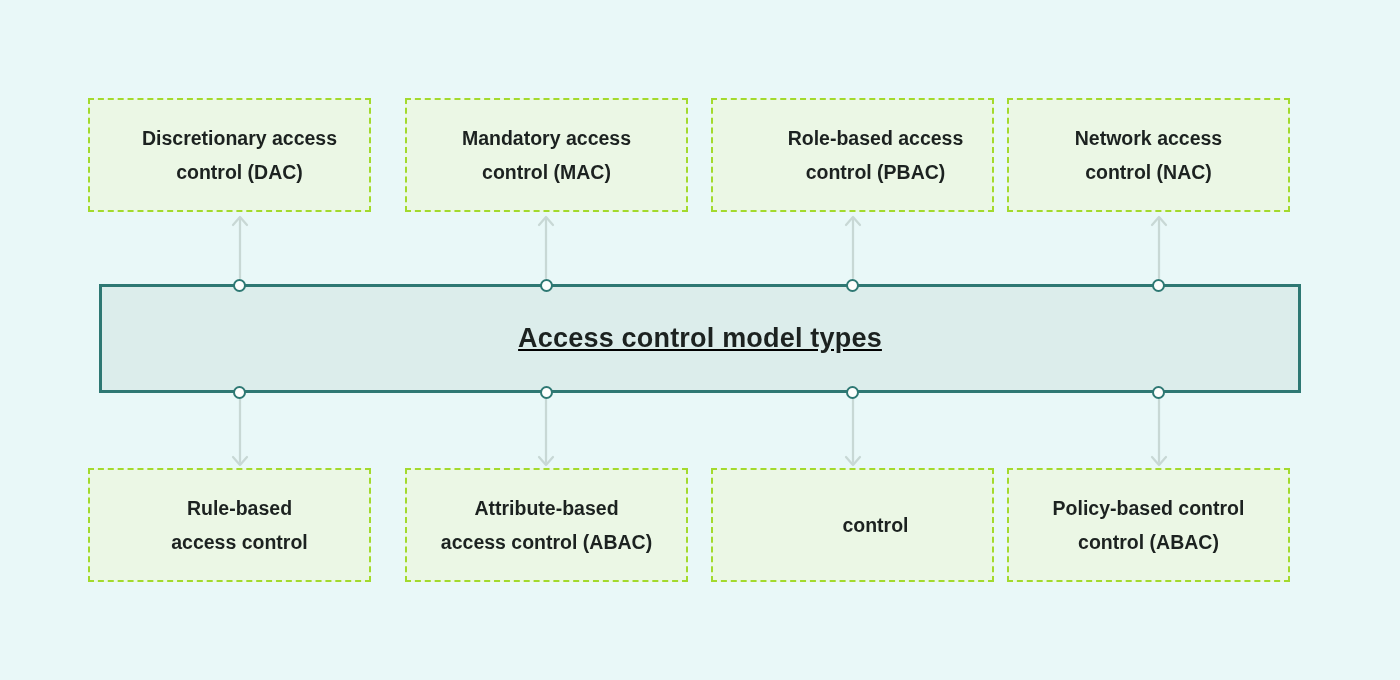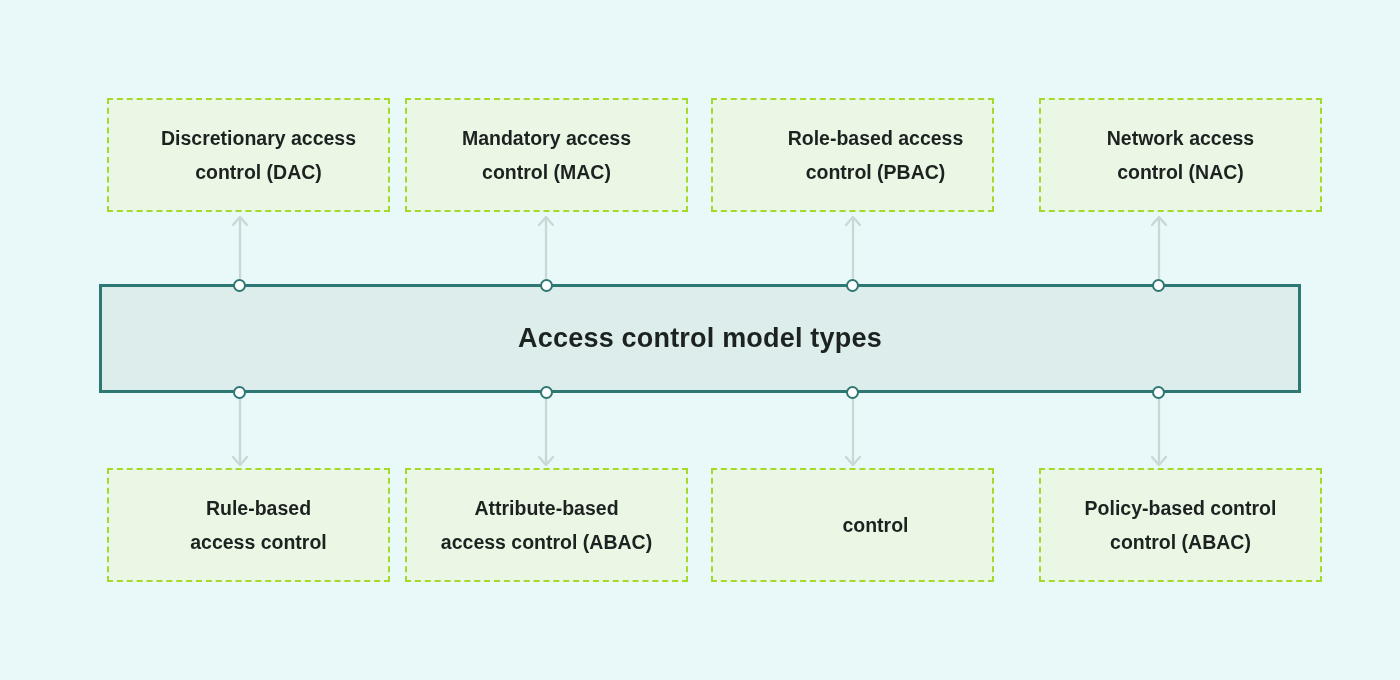--- a/index.html
+++ b/index.html
@@ -35,36 +35,37 @@
     align-items: center;
     justify-content: center;
     text-align: center;
     color: var(--text);
     font-size: 19.5px;
     font-weight: 600;
     line-height: 34px;
   }
   .row-top .model-box { top: 98px; }
   .row-bottom .model-box { top: 468px; }
-  .col1 { left: 107px; padding-left: 20px; }
+  .col1 { left: 88px; padding-left: 20px; }
   .col2 { left: 405px; }
   .col3 { left: 711px; padding-left: 46px; }
-  .col4 { left: 1039px; }
+  .col4 { left: 1007px; }
 
   .center-box {
     position: absolute;
     left: 99px;
     top: 284px;
     width: 1202px;
     height: 109px;
     background: var(--center-fill);
     border: 3px solid var(--center-border);
     display: flex;
     align-items: center;
     justify-content: center;
+    text-decoration: underline;
   }
   .center-title {
     color: var(--text);
     font-size: 27px;
     font-weight: 600;
     letter-spacing: 0.2px;
   }
 
   .port {
     position: absolute;

